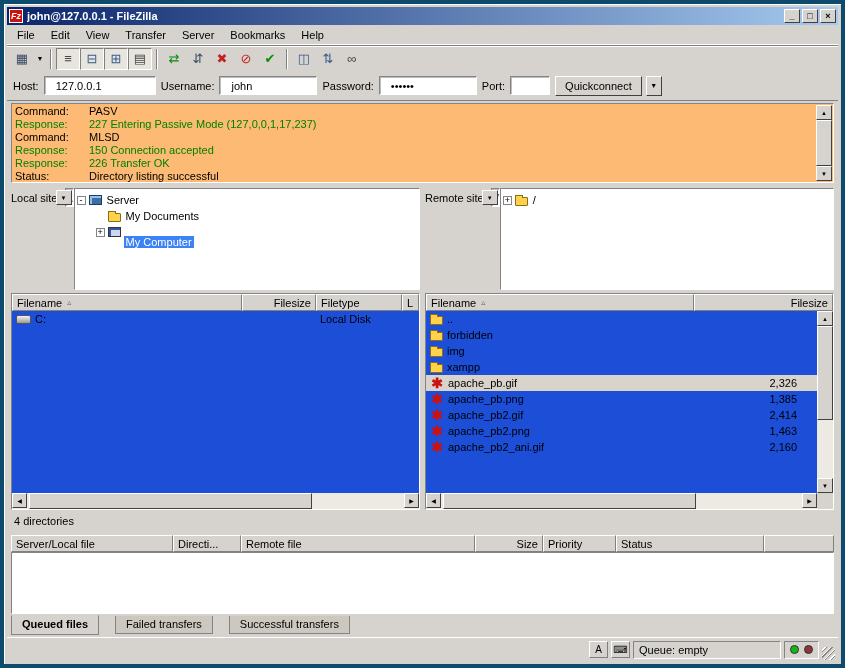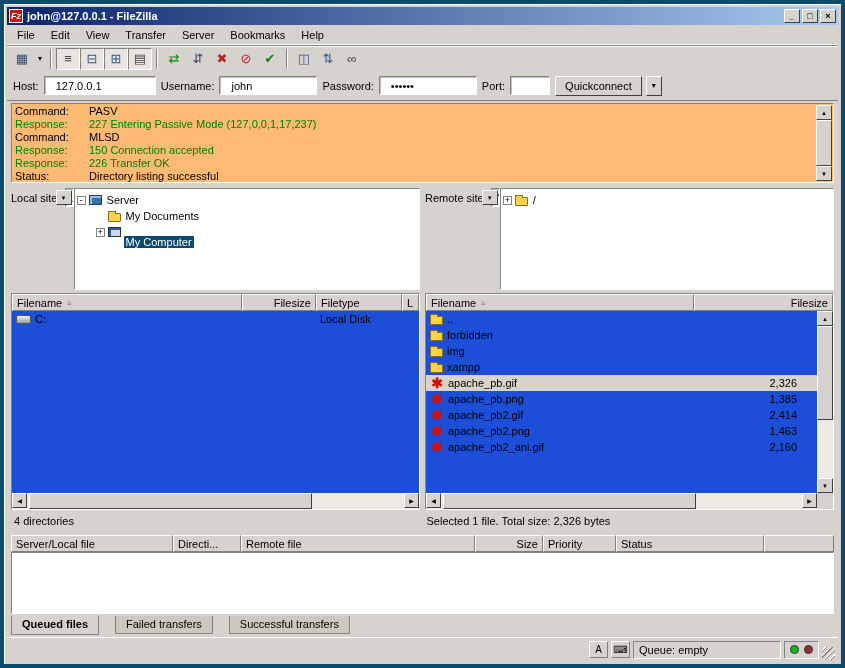--- a/index.html
+++ b/index.html
@@ -72,21 +72,21 @@
     justify-content:center;padding:0;}
   .combo-arrow::after{content:"▼";font-size:6px;}
   .treebox{flex:1;background:#fff;border:1px solid;border-color:#848484 #fff #fff #848484;
     padding:3px 2px;overflow:hidden;}
   .trow{height:16px;display:flex;align-items:center;gap:3px;}
   .indent{width:16px;flex:0 0 16px;}
   .expander{width:9px;height:9px;flex:0 0 9px;border:1px solid #848484;background:#fff;
     font-size:9px;line-height:7px;text-align:center;}
   .exp-space{width:9px;flex:0 0 9px;}
   .tlabel{padding:0 2px;white-space:nowrap;}
-  .trow.selected .tlabel{background:#0c4a6e;color:#fff;margin-top:20px;}
+  .trow.selected .tlabel{background:#3b82f6;color:#fff;margin-top:20px;}
   
   .icon-folder{width:13px;height:9px;flex:0 0 13px;background:#ffd24a;border:1px solid #8a6d1a;
     border-radius:1px;position:relative;margin-top:3px;}
   .icon-folder::before{content:"";position:absolute;top:-3px;left:-1px;width:6px;height:2px;
     background:#ffd24a;border:1px solid #8a6d1a;border-bottom:none;}
   .icon-desktop{width:13px;height:10px;flex:0 0 13px;background:#3a6ea5;border:1px solid #1c3d62;
     box-shadow:inset 2px 2px 0 #9cc0e0;}
   .icon-computer{width:13px;height:10px;flex:0 0 13px;background:#cfd8ea;border:1px solid #333;
     box-shadow:inset 2px 2px 0 #3355aa;}
   .icon-drive{width:15px;height:9px;flex:0 0 15px;background:linear-gradient(#f2f2f2,#9a9a9a);
@@ -409,21 +409,20 @@
             <div class="hthumb" style="left:2px;width:70%;"></div>
           </div>
         <button class="sbtn">▶</button>
       </div>
       <div class="corner"></div>
     </div>
   </div>
 
   <div class="status-row">
     <div class="status-cell">4 directories</div>
-    <div class="status-cell">Selected 1 file. Total size: 2,326 bytes</div>
   </div>
 
   <div class="queue">
     <div class="qhead">
       <div class="hcell qc0">Server/Local file</div>
       <div class="hcell qc1">Directi...</div>
       <div class="hcell qc2">Remote file</div>
       <div class="hcell qc3">Size</div>
       <div class="hcell qc4">Priority</div>
       <div class="hcell qc5">Status</div>

